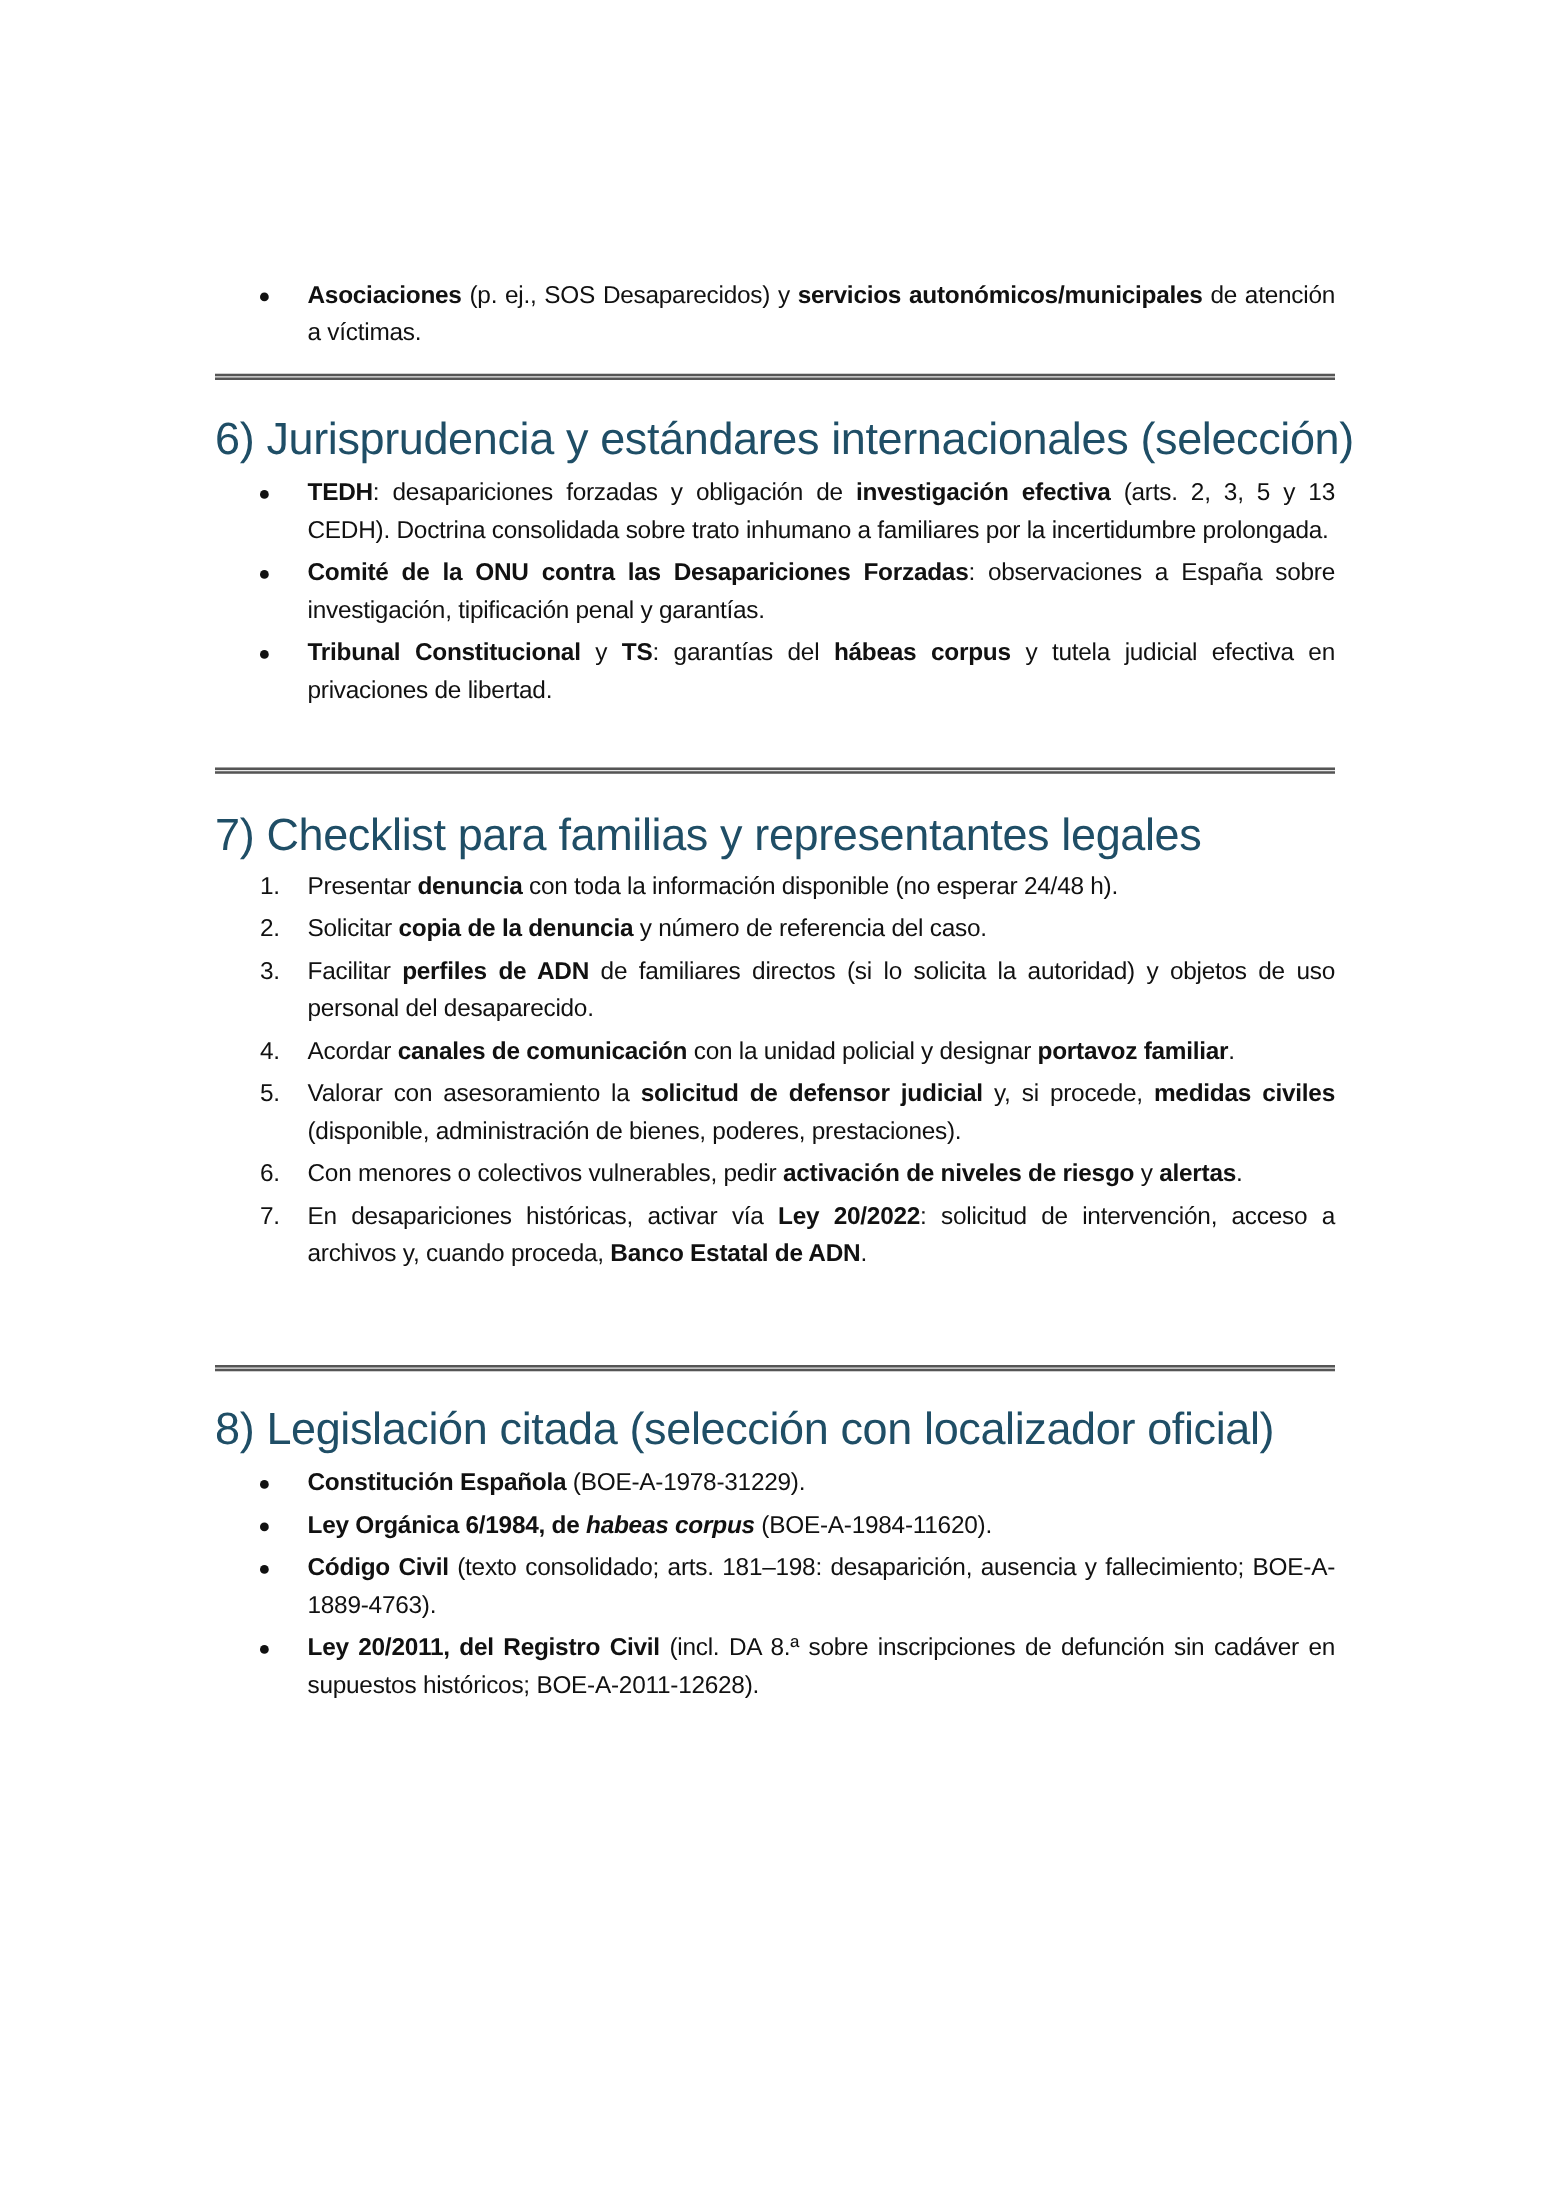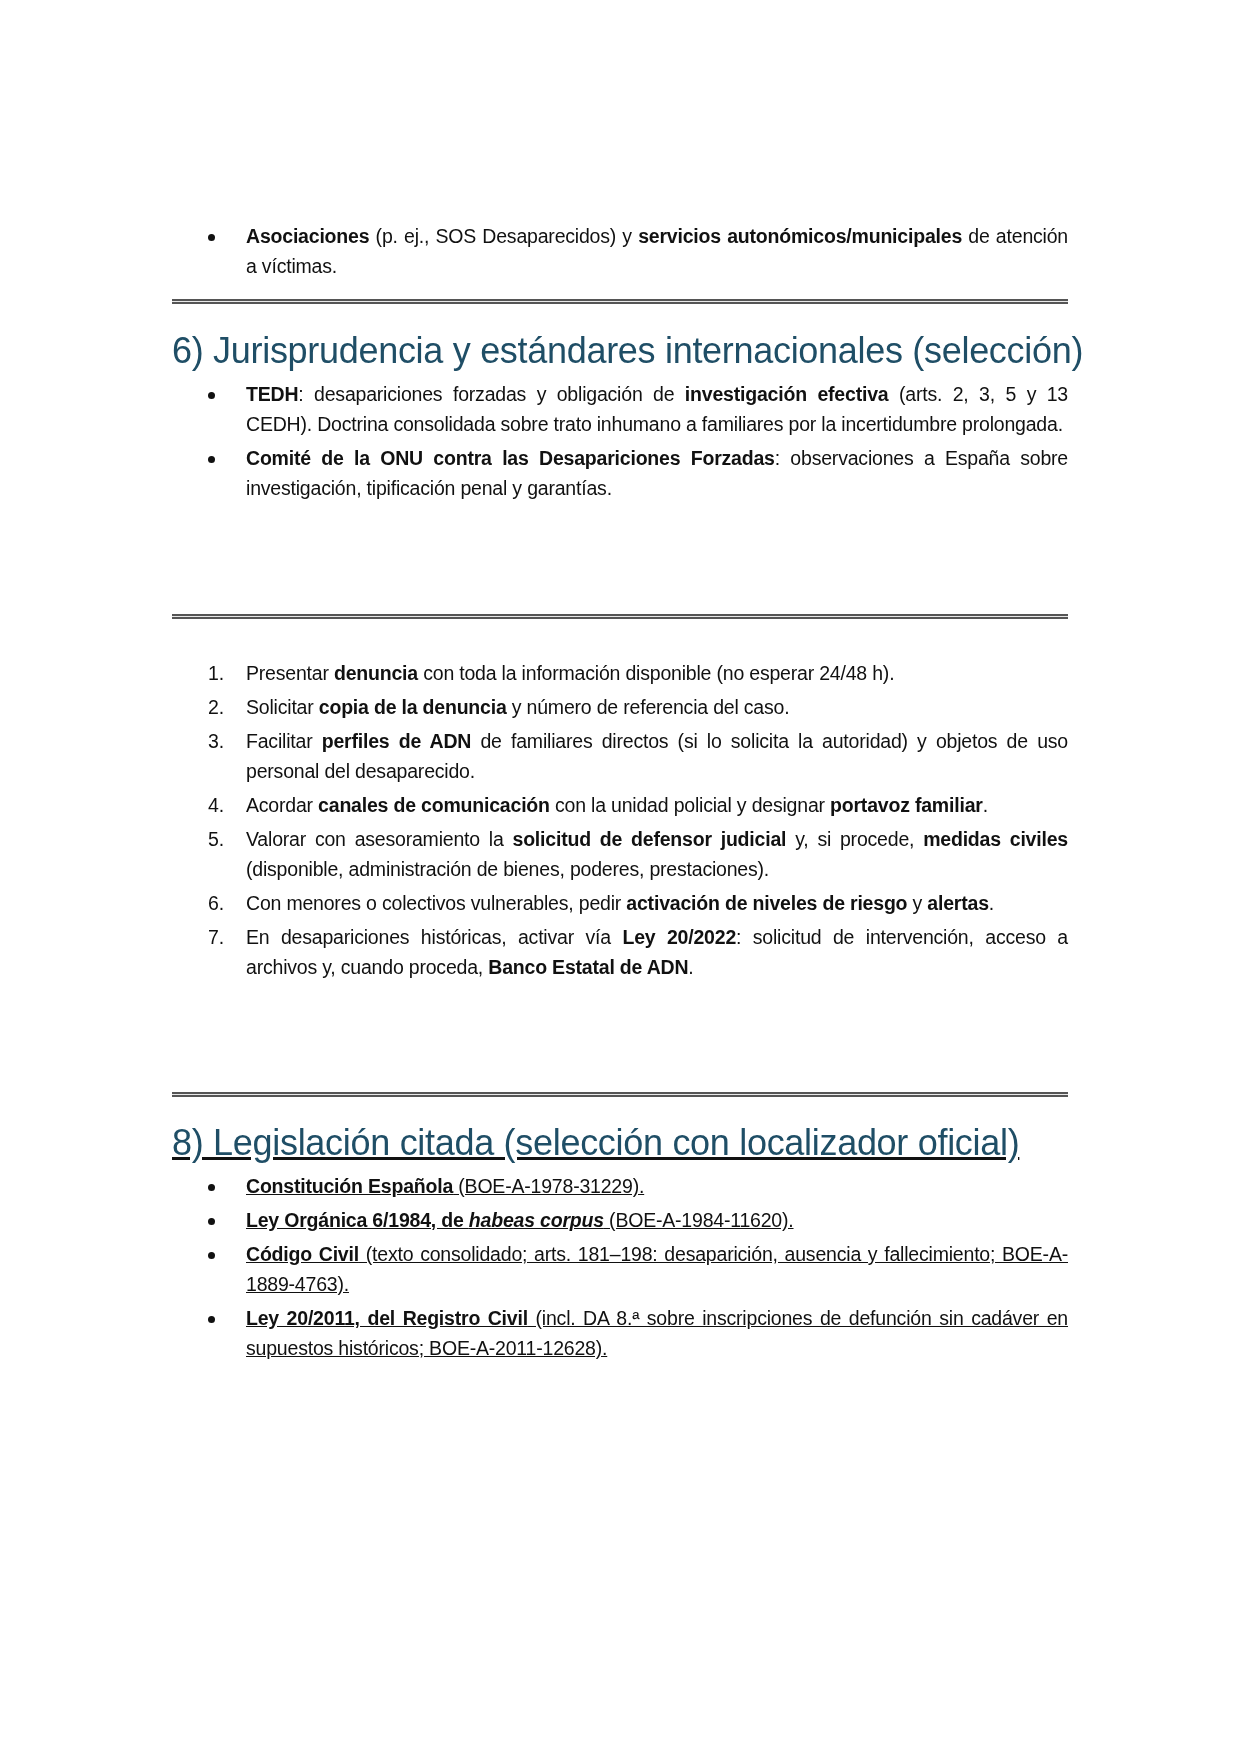--- a/index.html
+++ b/index.html
@@ -31,40 +31,42 @@
       </ul>
   </div>
 
   <div class="rule" style="top:299px;"></div>
 
   <div class="block" style="top:333px;">
     <h2 class="heading">6) Jurisprudencia y estándares internacionales (selección)</h2>
     <ul class="list" style="margin-top:10px;">
         <li class="item"><span class="marker bullet"></span><b>TEDH</b><span>: desapariciones forzadas y obligación de </span><b>investigación efectiva</b><span> (arts. 2, 3, 5 y 13 CEDH). Doctrina consolidada sobre trato inhumano a familiares por la incertidumbre prolongada.</span></li>
         <li class="item"><span class="marker bullet"></span><b>Comité de la ONU contra las Desapariciones Forzadas</b><span>: observaciones a España sobre investigación, tipificación penal y garantías.</span></li>
+        <li class="item"><span class="marker bullet"></span><b>Tribunal Constitucional</b><span> y </span><b>TS</b><span>: garantías del </span><b>hábeas corpus</b><span> y tutela judicial efectiva en privaciones de libertad.</span></li>
       </ul>
   </div>
 
   <div class="rule" style="top:614px;"></div>
 
   <div class="block" style="top:650px;">
+    <h2 class="heading">7) Checklist para familias y representantes legales</h2>
     <ol class="list" style="margin-top:8px;">
         <li class="item"><span class="marker num">1.</span><span>Presentar </span><b>denuncia</b><span> con toda la información disponible (no esperar 24/48 h).</span></li>
         <li class="item"><span class="marker num">2.</span><span>Solicitar </span><b>copia de la denuncia</b><span> y número de referencia del caso.</span></li>
         <li class="item"><span class="marker num">3.</span><span>Facilitar </span><b>perfiles de ADN</b><span> de familiares directos (si lo solicita la autoridad) y objetos de uso personal del desaparecido.</span></li>
         <li class="item"><span class="marker num">4.</span><span>Acordar </span><b>canales de comunicación</b><span> con la unidad policial y designar </span><b>portavoz familiar</b><span>.</span></li>
         <li class="item"><span class="marker num">5.</span><span>Valorar con asesoramiento la </span><b>solicitud de defensor judicial</b><span> y, si procede, </span><b>medidas civiles</b><span> (disponible, administración de bienes, poderes, prestaciones).</span></li>
         <li class="item"><span class="marker num">6.</span><span>Con menores o colectivos vulnerables, pedir </span><b>activación de niveles de riesgo</b><span> y </span><b>alertas</b><span>.</span></li>
         <li class="item"><span class="marker num">7.</span><span>En desapariciones históricas, activar vía </span><b>Ley 20/2022</b><span>: solicitud de intervención, acceso a archivos y, cuando proceda, </span><b>Banco Estatal de ADN</b><span>.</span></li>
       </ol>
   </div>
 
   <div class="rule" style="top:1092px;"></div>
 
-  <div class="block" style="top:1125px;text-decoration:underline;">
+  <div class="block" style="top:1125px;">
     <h2 class="heading">8) Legislación citada (selección con localizador oficial)</h2>
     <ul class="list" style="margin-top:10px;">
         <li class="item"><span class="marker bullet"></span><b>Constitución Española</b><span> (BOE-A-1978-31229).</span></li>
         <li class="item"><span class="marker bullet"></span><b>Ley Orgánica 6/1984, de </b><b><i>habeas corpus</i></b><span> (BOE-A-1984-11620).</span></li>
         <li class="item"><span class="marker bullet"></span><b>Código Civil</b><span> (texto consolidado; arts. 181–198: desaparición, ausencia y fallecimiento; BOE-A-1889-4763).</span></li>
         <li class="item"><span class="marker bullet"></span><b>Ley 20/2011, del Registro Civil</b><span> (incl. DA 8.ª sobre inscripciones de defunción sin cadáver en supuestos históricos; BOE-A-2011-12628).</span></li>
       </ul>
   </div>
 
 </div>

